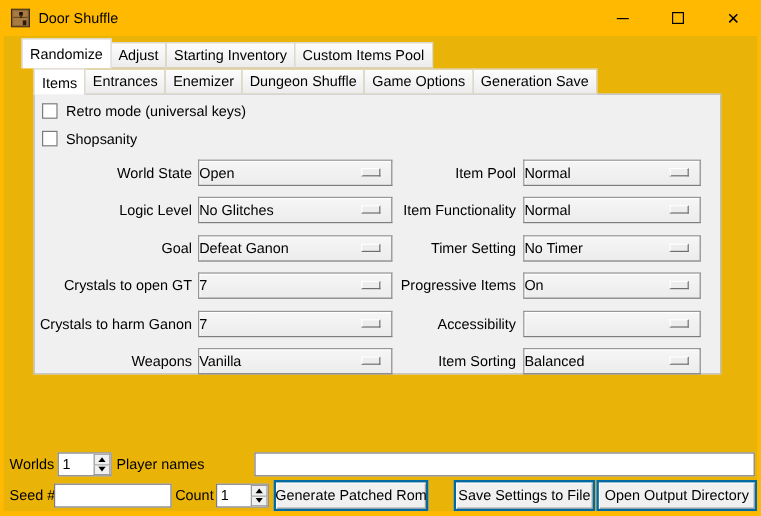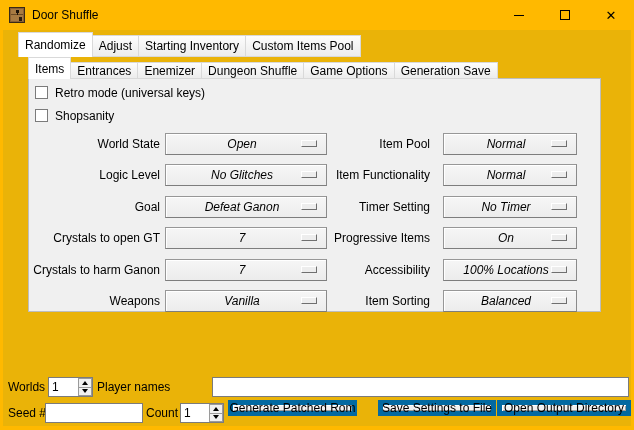--- a/index.html
+++ b/index.html
@@ -24,61 +24,61 @@
   .glyph-close{font-size:13px;line-height:1;color:#000;}
   
   .tab-row{position:absolute;display:flex;align-items:flex-end;z-index:3;}
   .outer-tabs{left:18px;top:32px;height:25px;}
   .inner-tabs{left:28px;top:57px;height:22px;}
   .tab{box-sizing:border-box;border:1px solid #d9d9d9;background:linear-gradient(#fdfdfd,#ececec);
        display:flex;align-items:center;padding:0 6px;white-space:nowrap;}
   .tab + .tab{margin-left:-1px;}
   .outer-tabs .tab{height:22px;}
   .outer-tabs .tab.active{height:25px;}
-  .inner-tabs .tab{height:17px;}
+  .inner-tabs .tab{height:22px;}
   .inner-tabs .tab.active{height:22px;}
   .tab.active{background:#fff;border-bottom:none;z-index:4;}
   
   .pane{position:absolute;left:28px;top:78px;width:573px;height:234px;
         border:1px solid #bdbdbd;background:#f0f0f0;box-sizing:border-box;z-index:1;}
   
   .check-row{position:absolute;left:35px;height:14px;z-index:2;}
   .checkbox{position:absolute;left:0;top:0;width:13px;height:13px;background:#fff;
             border:1px solid #7b7b7b;box-sizing:border-box;}
   .check-label{position:absolute;left:20px;top:0;line-height:14px;white-space:nowrap;}
   
   .opt-label{position:absolute;line-height:22px;white-space:nowrap;text-align:right;z-index:2;}
   .opt-label.col-l{right:474px;} 
   .opt-label.col-r{right:204px;text-align:right;} 
   .dropdown{position:absolute;height:22px;box-sizing:border-box;z-index:2;
             background:linear-gradient(#f6f6f6,#ececec);
             border:1px solid #979797;border-bottom-color:#7d7d7d;border-right-color:#8a8a8a;
             box-shadow:inset 1px 1px 0 #fff;cursor:default;}
   .dropdown.col-l{left:165px;width:162px;}
-  .dropdown.col-r{left:436px;width:134px;margin-left:7px;}
-  .dd-value{position:absolute;left:0;right:8px;top:0;line-height:20px;text-align:center;font-style:italic;}
+  .dropdown.col-r{left:436px;width:148px;}
+  .dd-value{position:absolute;left:0;right:8px;top:0;line-height:20px;text-align:left;}
   .dd-indicator{position:absolute;right:9px;top:50%;margin-top:-4px;width:16px;height:7px;
             box-sizing:border-box;background:#ededed;
             border:1px solid;border-color:#ffffff #6f6f6f #6f6f6f #ffffff;}
   
   .lbl{position:absolute;line-height:20px;white-space:nowrap;z-index:2;}
   .field{position:absolute;height:20px;box-sizing:border-box;background:#fff;
          border:1px solid #7b7b7b;font-family:"Liberation Sans",sans-serif;font-size:12px;
          padding:0 3px;z-index:2;outline:none;color:#000;}
   .spin{position:absolute;height:20px;box-sizing:border-box;background:#fff;
         border:1px solid #7b7b7b;z-index:2;}
   .spin-value{position:absolute;left:3px;top:0;line-height:18px;}
   .spin-btns{position:absolute;top:0;right:0;bottom:0;width:14px;display:flex;flex-direction:column;}
   .spin-btn{flex:1;box-sizing:border-box;background:#f0f0f0;border:1px solid #9a9a9a;
             display:flex;align-items:center;justify-content:center;cursor:default;}
   .spin-btn + .spin-btn{border-top:none;}
   .tri-up{width:0;height:0;border-left:3px solid transparent;border-right:3px solid transparent;border-bottom:4px solid #000;}
   .tri-down{width:0;height:0;border-left:3px solid transparent;border-right:3px solid transparent;border-top:4px solid #000;}
-  .btn{position:absolute;height:16px;box-sizing:border-box;background:#f0f0f0;
-       border:5px solid #0369a1;box-shadow:inset 1px 1px 0 #fff, inset -1px -1px 0 #9f9f9f;
+  .btn{position:absolute;height:26px;box-sizing:border-box;background:#f0f0f0;
+       border:2px solid #0369a1;box-shadow:inset 1px 1px 0 #fff, inset -1px -1px 0 #9f9f9f;
        display:flex;align-items:center;justify-content:center;white-space:nowrap;
        padding:0 6px;cursor:default;z-index:2;}
 </style>
 </head>
 <body>
 
 <div class="window">
 
   <div class="edge left"></div>
   <div class="edge right"></div>
@@ -179,21 +179,20 @@
     <span class="dd-value">No Timer</span>
     <span class="dd-indicator"></span>
   </div>
   <span class="opt-label col-r" style="top:227px">Progressive Items</span>
   <div class="dropdown col-r" style="top:227px">
     <span class="dd-value">On</span>
     <span class="dd-indicator"></span>
   </div>
   <span class="opt-label col-r" style="top:259px">Accessibility</span>
   <div class="dropdown col-r" style="top:259px">
-    <span class="dd-value">100% Locations</span>
     <span class="dd-indicator"></span>
   </div>
   <span class="opt-label col-r" style="top:290px">Item Sorting</span>
   <div class="dropdown col-r" style="top:290px">
     <span class="dd-value">Balanced</span>
     <span class="dd-indicator"></span>
   </div>
 
   <span class="lbl" style="left:8px;top:377px">Worlds</span>
   <div class="spin" style="left:48px;top:377px;width:45px">

